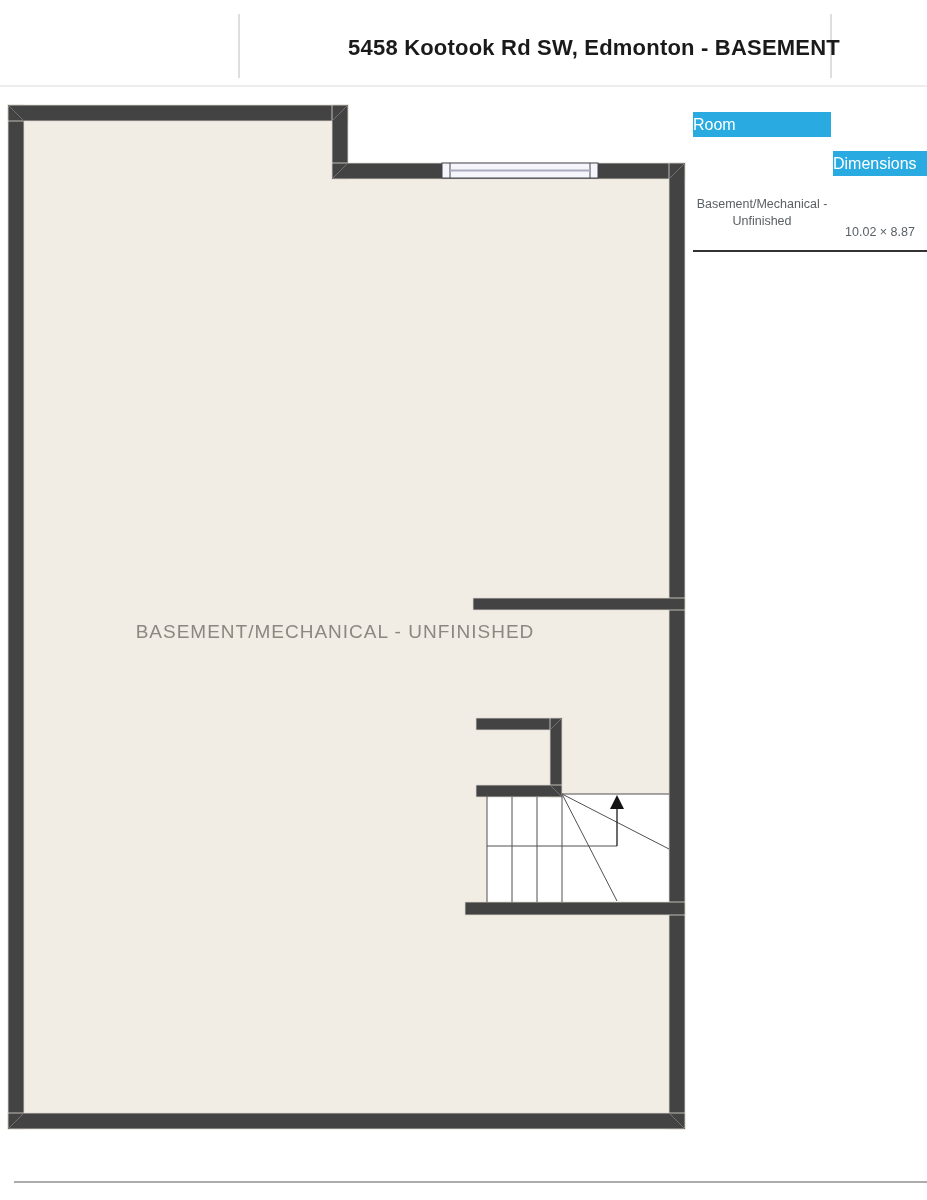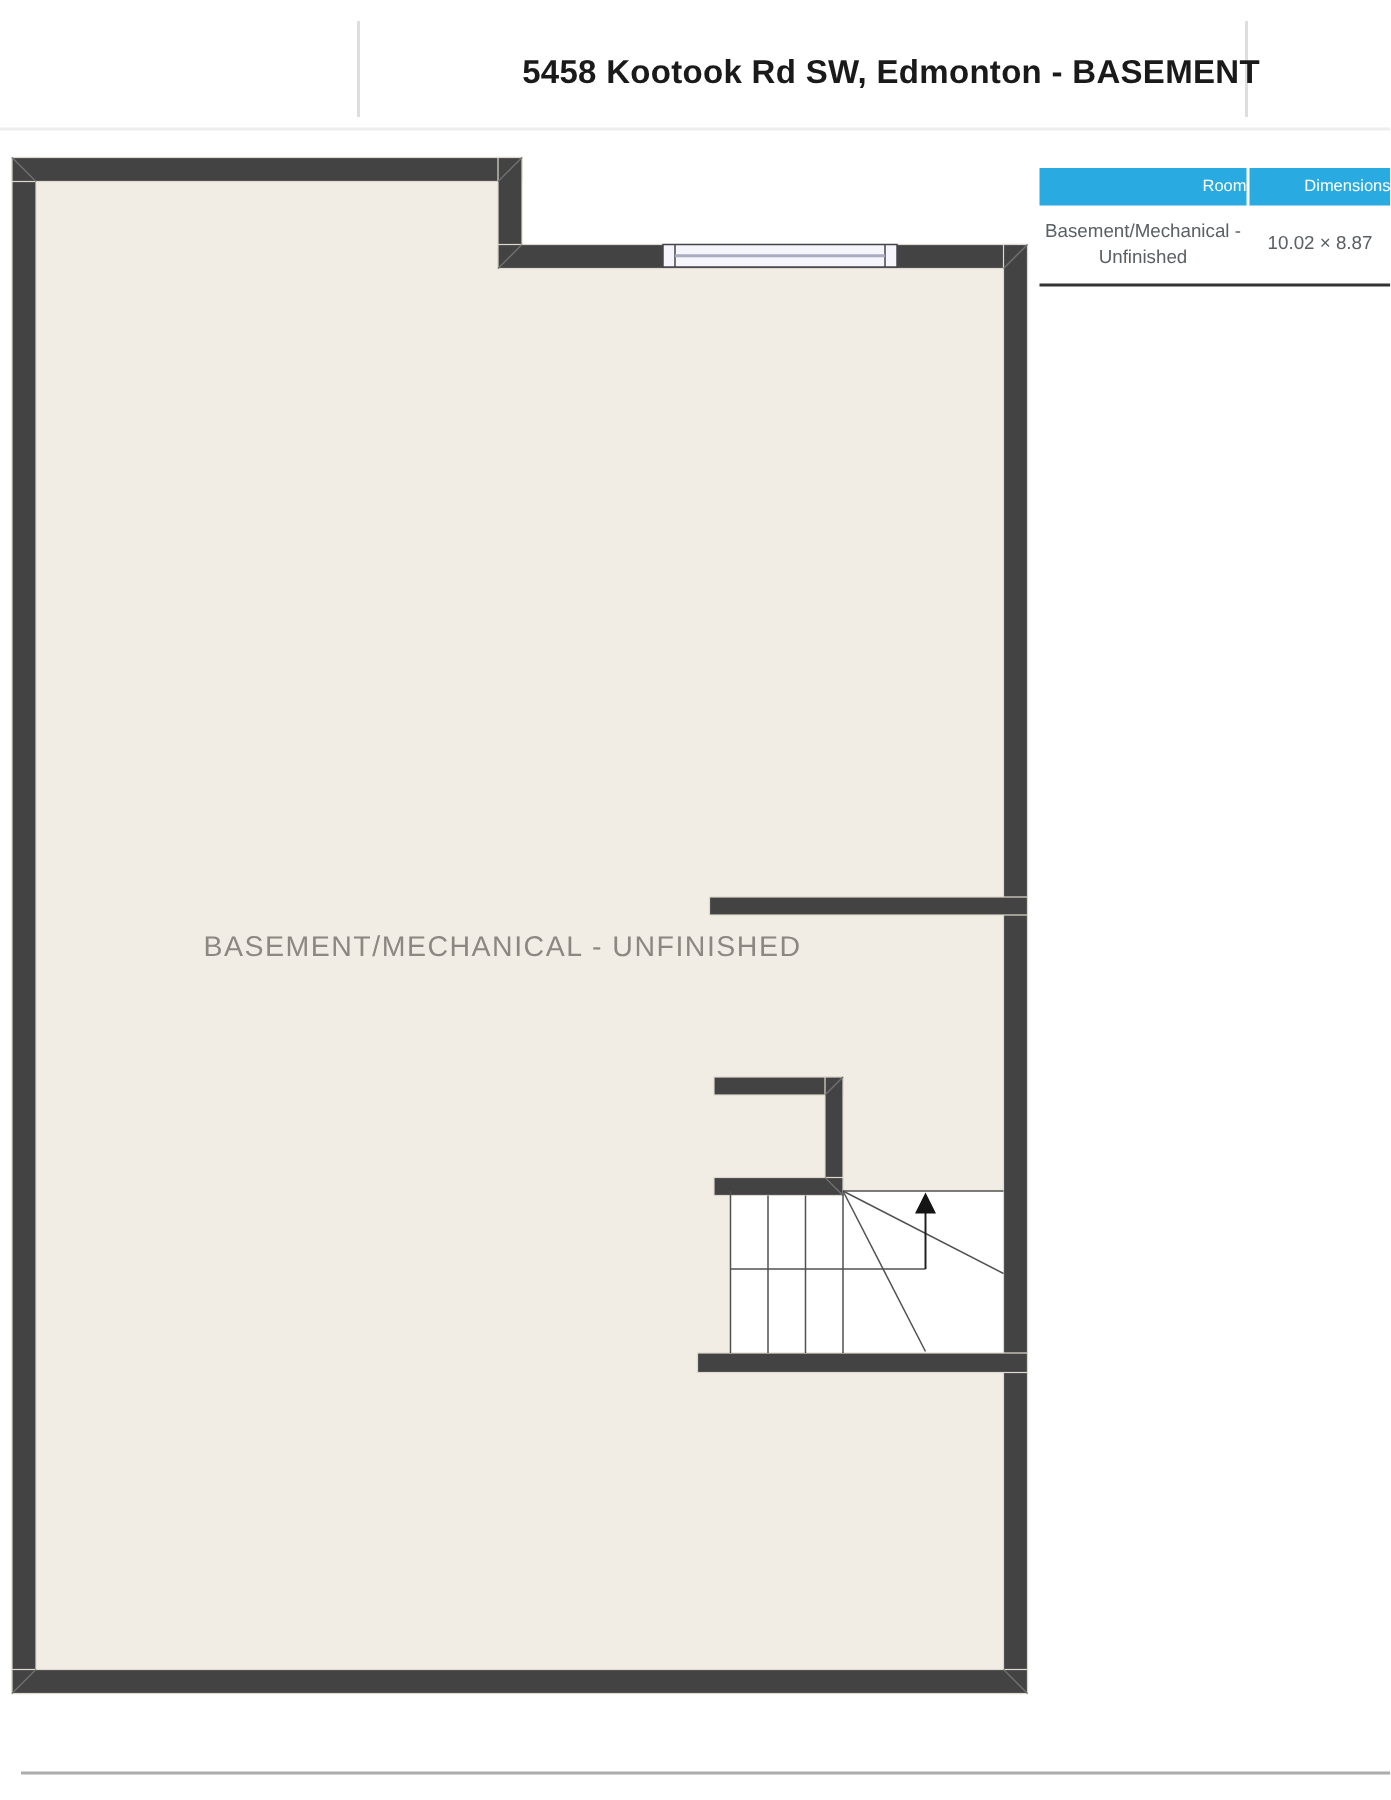--- a/index.html
+++ b/index.html
@@ -28,25 +28,25 @@
   .arrow-shaft{stroke:#1d1d1d;stroke-width:1.3;}
   .arrow-head{fill:#141414;}
   .room-label{
     position:absolute;left:130px;top:621px;width:410px;text-align:center;
     font-size:19px;letter-spacing:1px;color:var(--room_label,#8C8780);white-space:nowrap;
   }
   
   .room-table{position:absolute;left:693px;top:112px;width:234px;}
   .thead{display:flex;gap:2px;}
   .th{
-    background:var(--accent,#29ABE2);color:#fff;font-size:11px;height:25px;
-    line-height:25px;text-align:right;
+    background:var(--accent,#29ABE2);color:#fff;font-size:16px;height:25px;
+    line-height:25px;text-align:left;
   }
   .th-room,.td-room{width:138px;}
-  .th-dim,.td-dim{width:94px;}
+  .th-dim,.td-dim{width:94px;margin-top:39px;}
   .trow{
     display:flex;gap:2px;align-items:center;
     padding:9px 0 9px 0;border-bottom:2px solid #333333;
   }
   .td{
     font-size:12.5px;line-height:1.35;color:#5b6064;text-align:center;
   }
   
   .footer-line{position:absolute;left:14px;top:1181px;width:913px;height:2px;background:#acacac;}
 </style>

